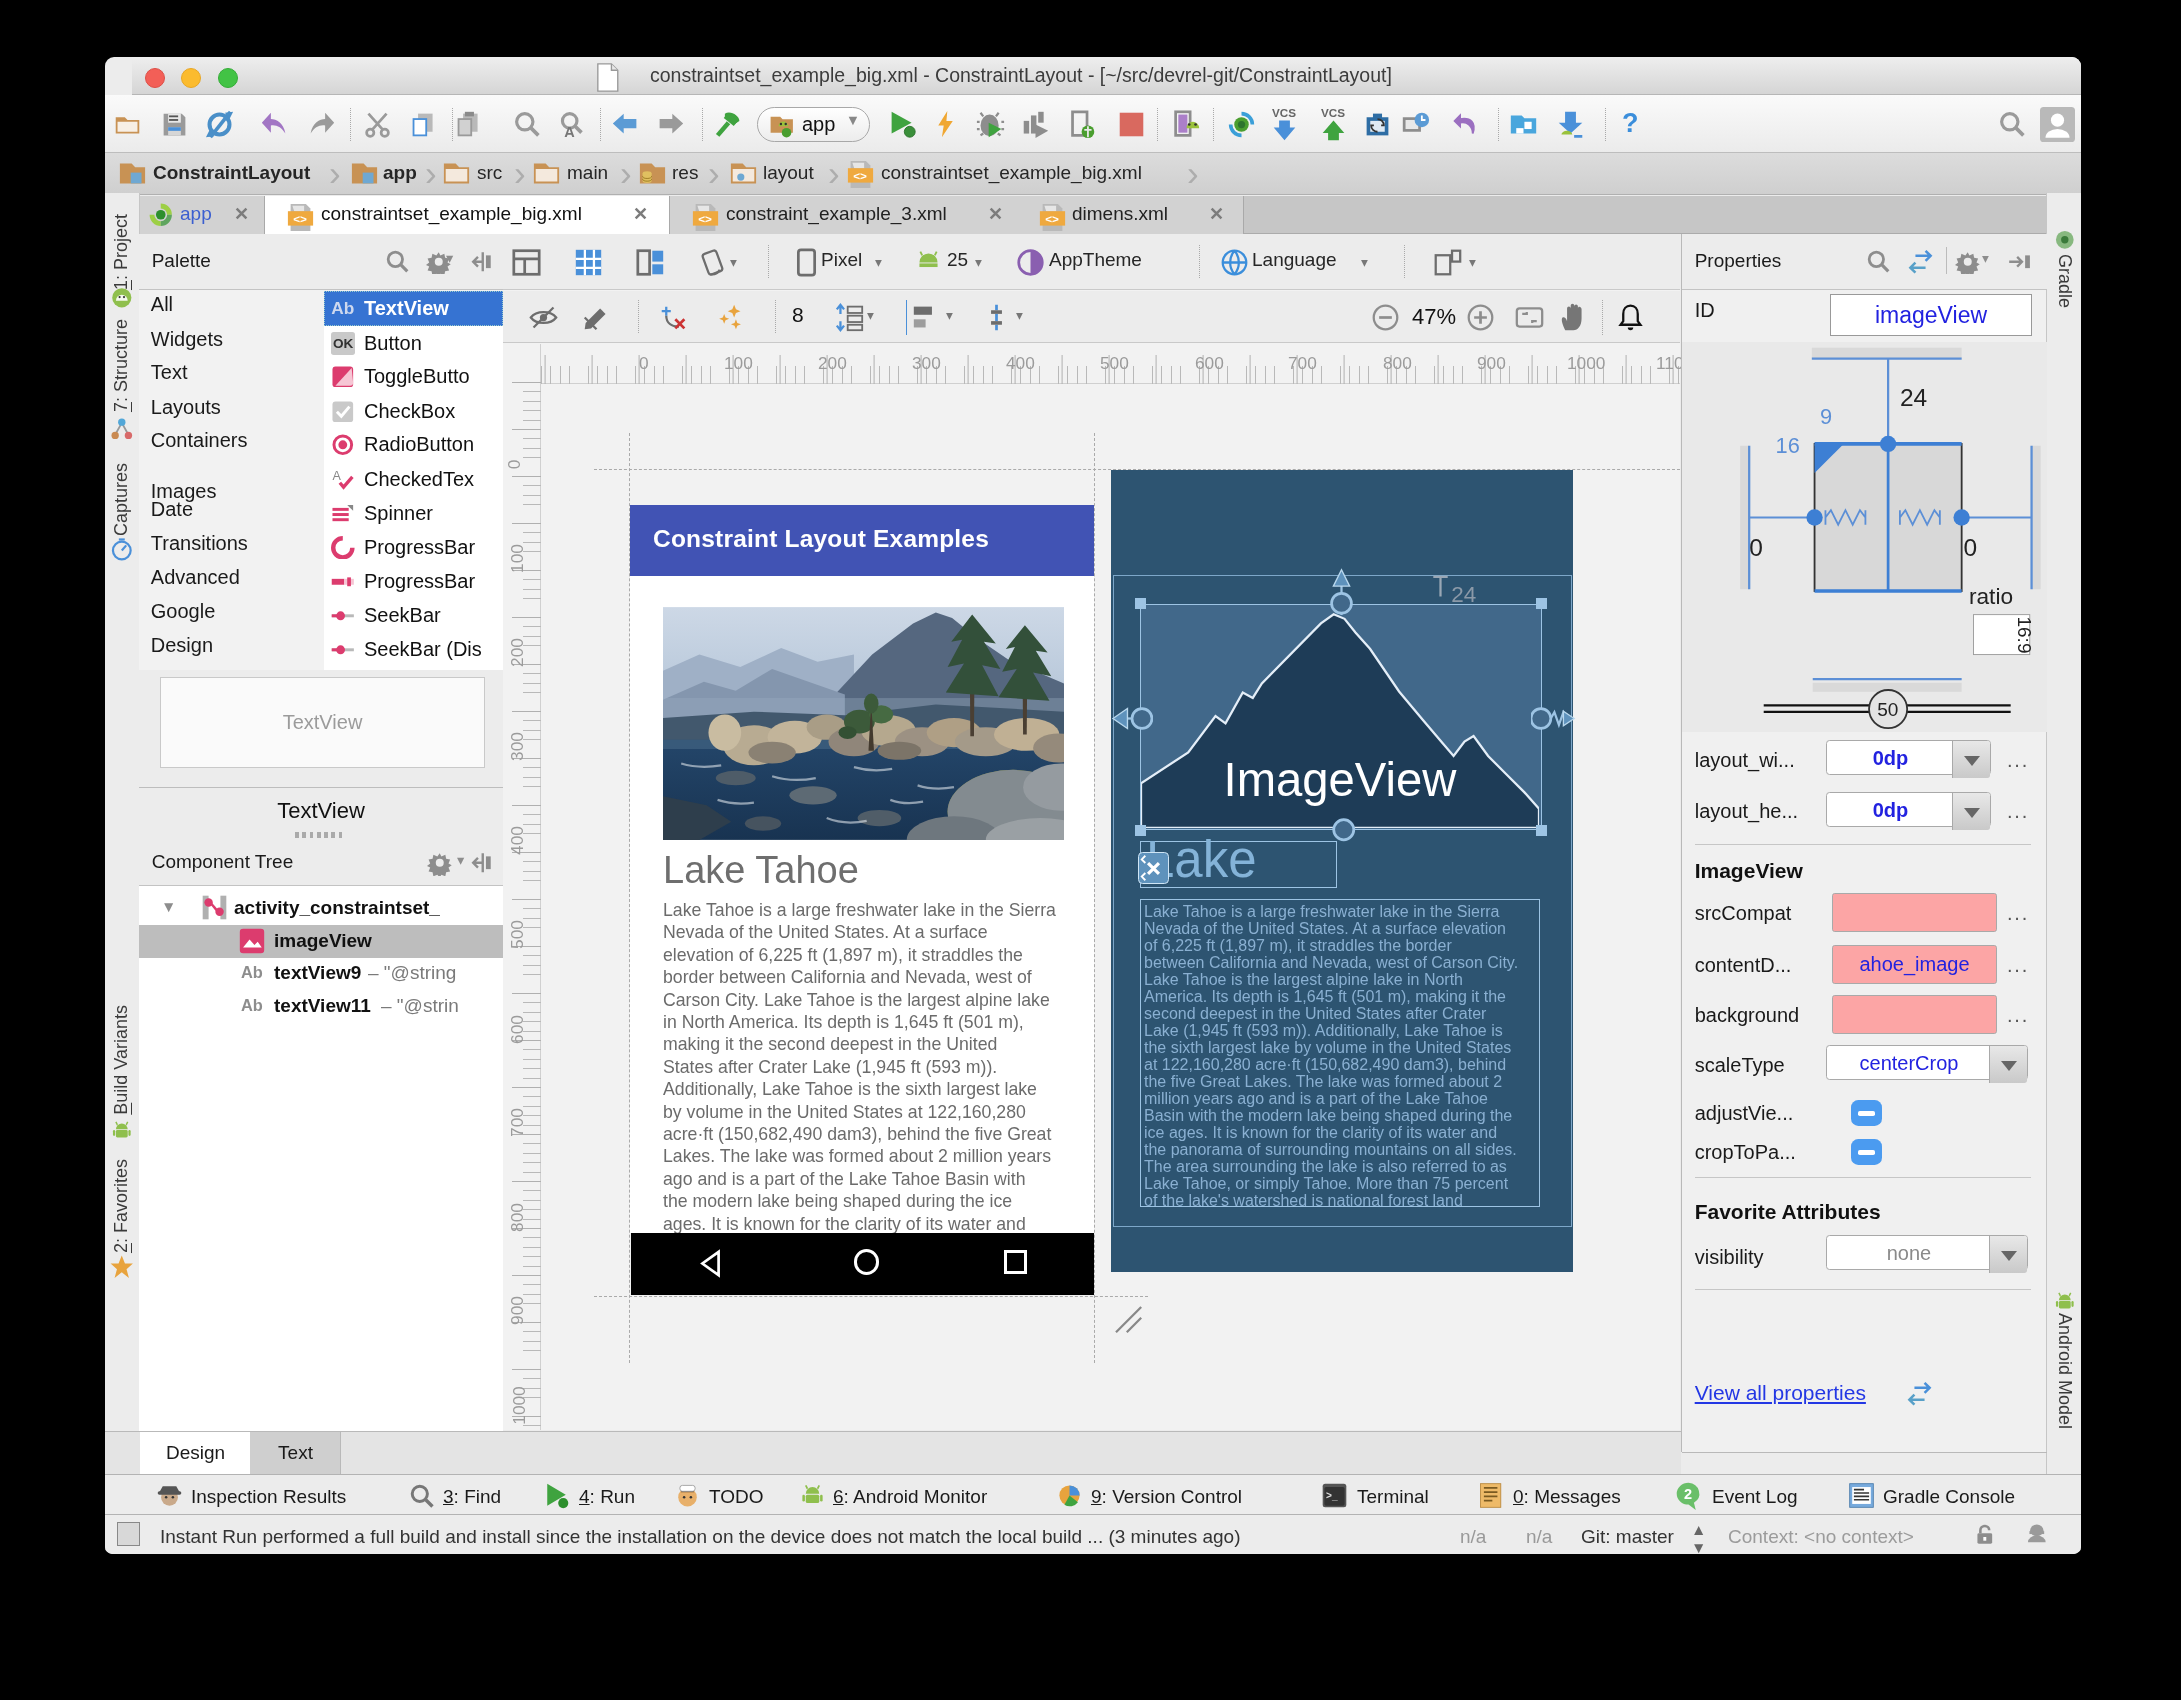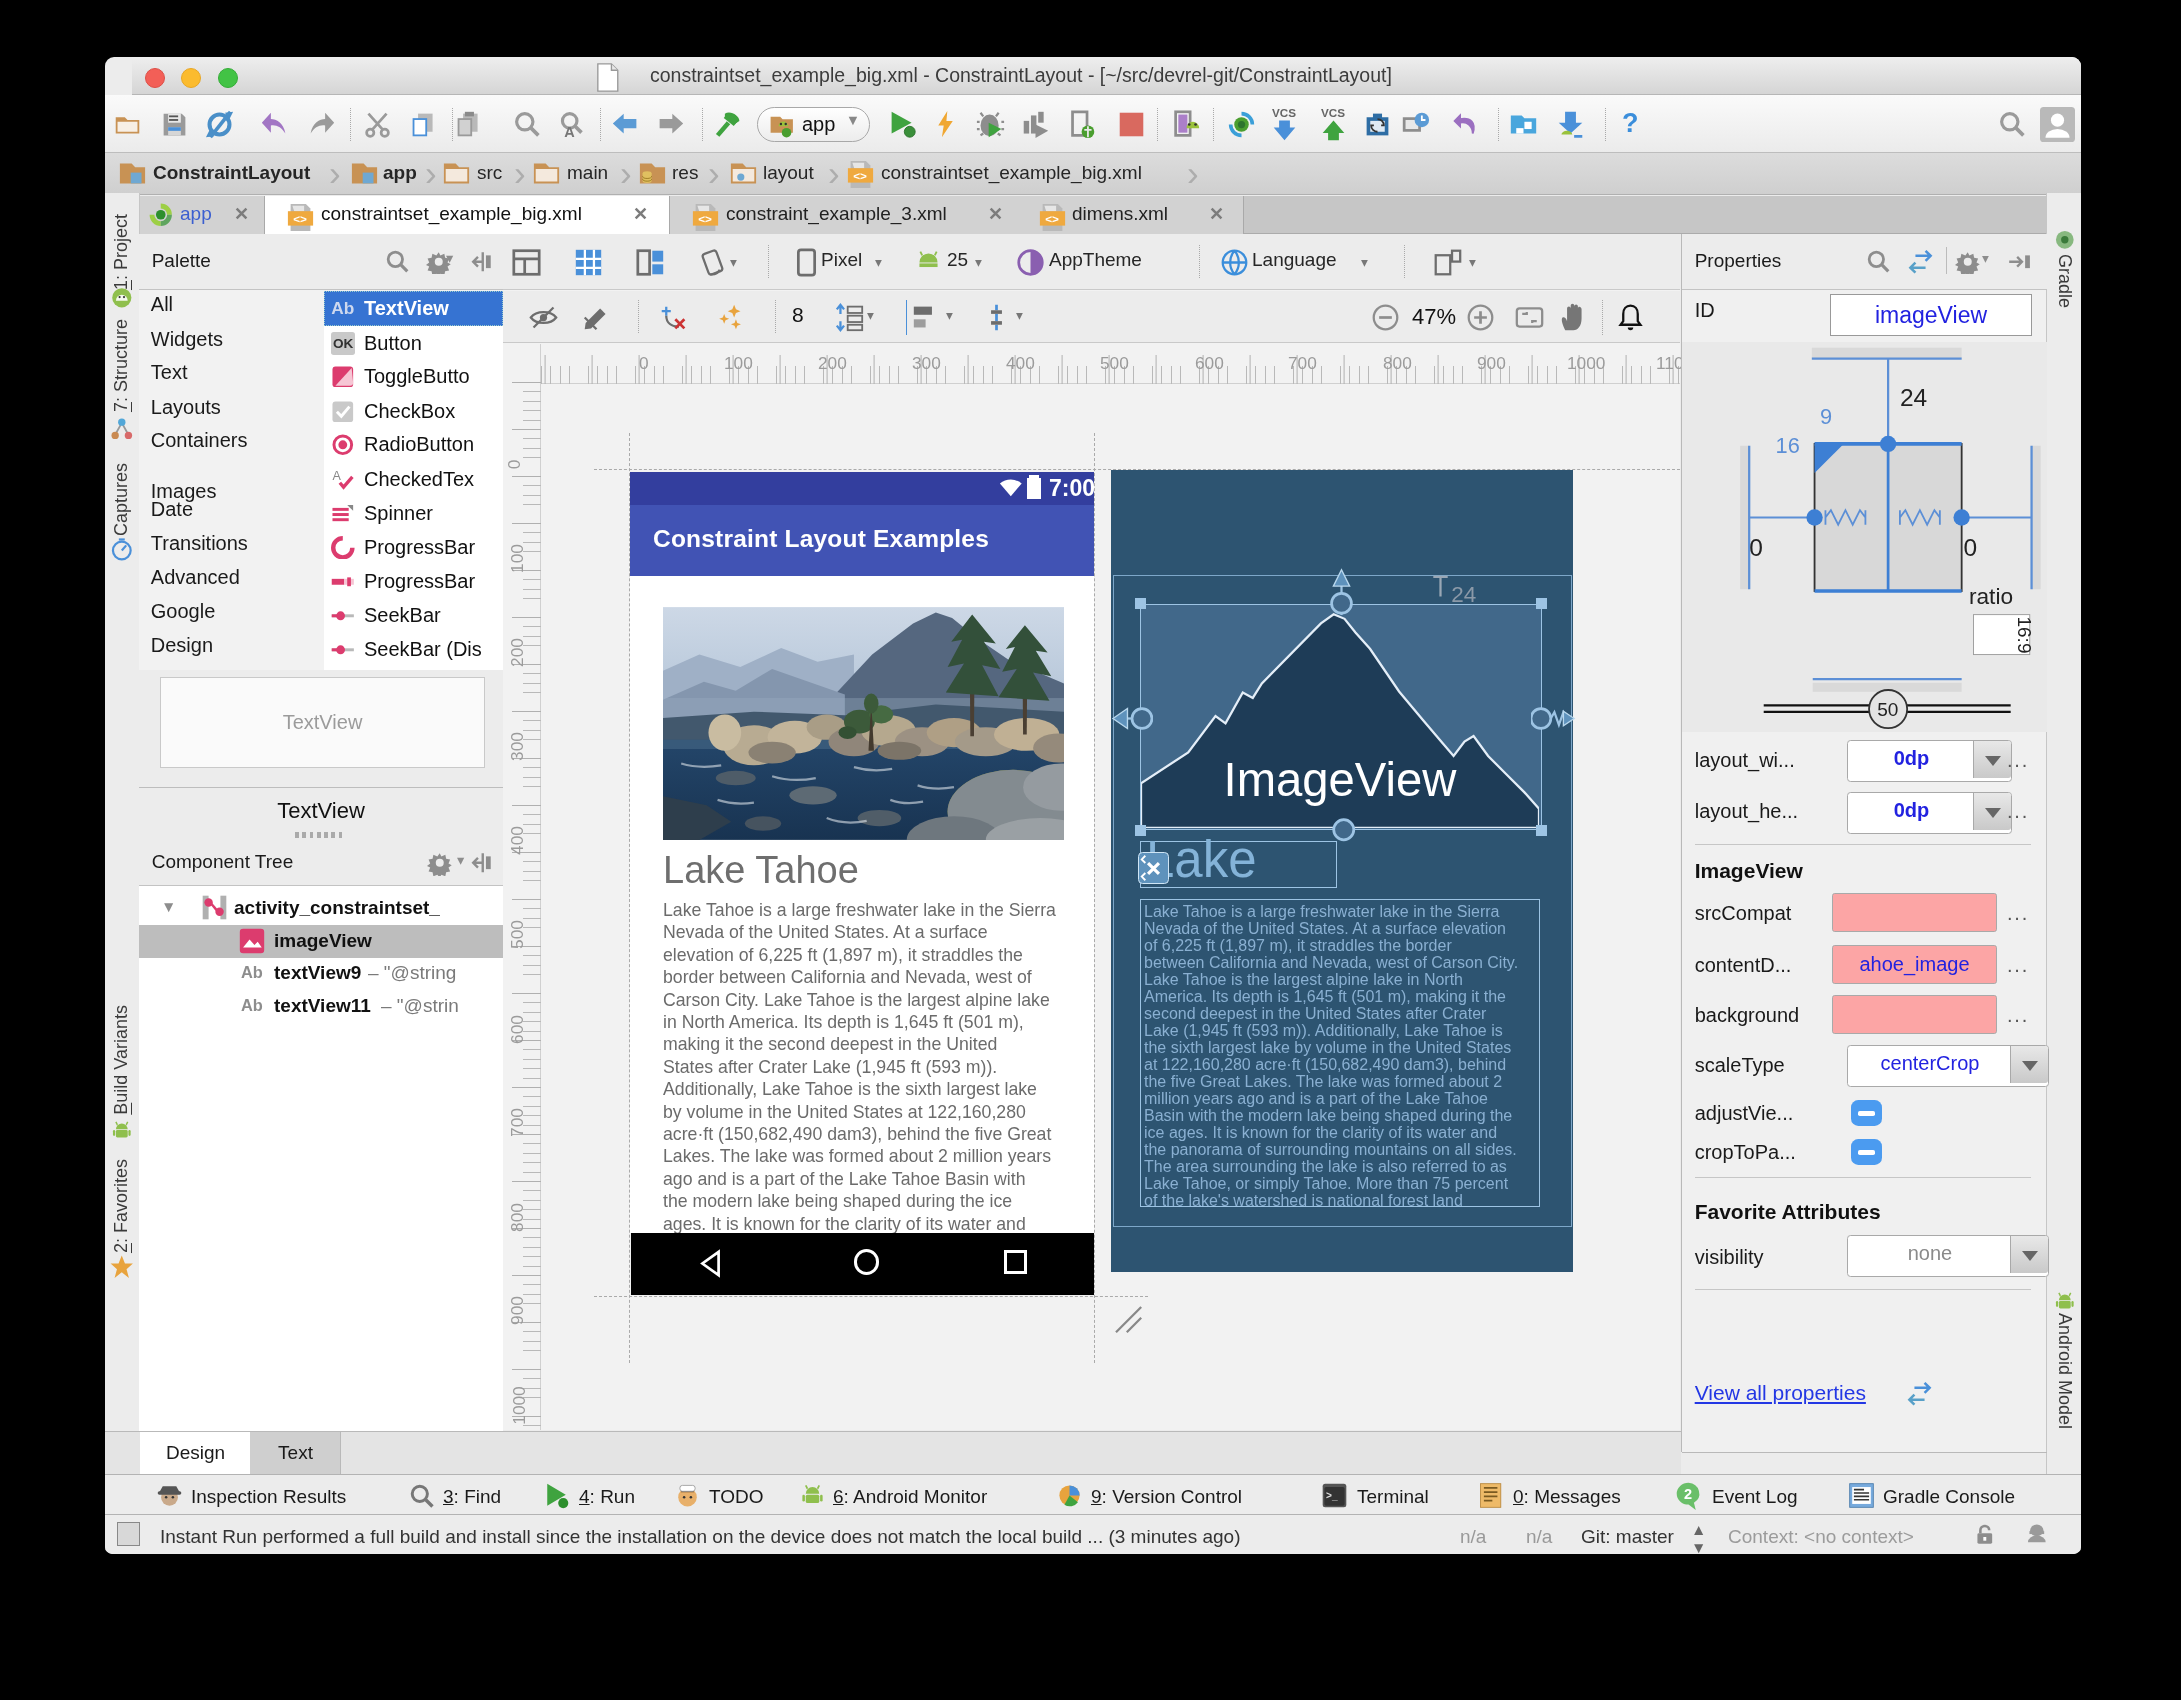--- a/index.html
+++ b/index.html
@@ -57,21 +57,21 @@
 #appbar { position:absolute; left:0; top:33px; width:464px; height:71px; background:#4153b4; }
 #pcontent { position:absolute; left:0; top:104px; width:464px; height:657px; background:#fff; overflow:hidden; }
 #navbar { position:absolute; left:0.9px; top:761px; width:463px; height:62px; background:#000; }
 
 #bp { position:absolute; left:608px; top:236px; width:462px; height:802px; background:#2d5471; }
 
 #props { position:absolute; left:1576px; top:177px; width:365px; height:1218px; background:#f0f0f0; border-left:0.9px solid #b9b9b9; }
 .prophead { position:absolute; left:0; top:0; width:365px; height:56px; background:#ececec; border-bottom:0.9px solid #c3c3c3; font-size:19px; color:#1a1a1a;}
 .plabel { position:absolute; left:12.7px; font-size:20px; color:#1a1a1a; white-space:nowrap; }
 .pfield { position:absolute; left:150px; width:165px; height:39px; background:#fca5a5; border:0.9px solid #a9a9a9; border-radius:2.7px; font-size:20px; color:#2222e0; text-align:center; line-height:37px; }
-.combo { position:absolute; left:165px; width:165px; height:42px; background:#fff; border:0.9px solid #a9a9a9; border-radius:3.6px; font-size:20px; color:#2222e0; }
+.combo { position:absolute; left:144px; width:165px; height:35px; background:#fff; border:0.9px solid #a9a9a9; border-radius:3.6px; font-size:20px; color:#2222e0; }
 .combo .cb { position:absolute; right:0; top:0; width:38px; height:37px; background:linear-gradient(#e8e8e8,#c9c9c9); border-left:0.9px solid #a9a9a9; border-radius:0 2.7px 2.7px 0; }
 .combo .ct { position:absolute; left:0; top:6.4px; width:127px; text-align:center; }
 .cb::after { content:""; position:absolute; left:11px; top:14.5px; border-left:8.2px solid transparent; border-right:8.2px solid transparent; border-top:10px solid #666; }
 .dots { position:absolute; font-size:20px; color:#555; letter-spacing:1.8px;}
 .toggle { position:absolute; left:169px; width:31px; height:25.5px; background:#4b9bf0; border-radius:7.3px; }
 .toggle::after { content:""; position:absolute; left:7.3px; top:11px; width:16.4px; height:4.5px; background:#fff; border-radius:1.8px;}
 .pdivider { position:absolute; left:12.7px; width:336px; border-top:0.9px solid #c6c6c6; }
 .shead { position:absolute; left:12.7px; font-size:21px; font-weight:bold; color:#111; }
 
 #designtabs { position:absolute; left:0; top:1374px; width:1576px; height:44px; background:#e4e4e4; border-top:0.9px solid #b9b9b9; font-size:19px; color:#1a1a1a; }
@@ -709,28 +709,20 @@
 
     <div class="abs" style="left:126px;top:199px;height:930px;border-left:1.8px dashed #aaa;"></div>
     <div class="abs" style="left:591px;top:199px;height:930px;border-left:1.8px dashed #aaa;"></div>
     <div class="abs" style="left:91px;top:235px;width:1086px;border-top:1.8px dashed #aaa;"></div>
     <div class="abs" style="left:91px;top:1062px;width:554px;border-top:1.8px dashed #aaa;"></div>
     <svg class="abs" style="left:604px;top:1064px" width="36" height="36" viewBox="0 0 40 40">
         <path d="M10 38 L38 10 M22 38 L38 22" stroke="#888" stroke-width="2.5" fill="none"></path>
       </svg>
 
     <div id="phone">
-      <div id="statusbar">
-        <svg style="position:absolute;left:369px;top:6.4px" width="23.6" height="20" viewBox="0 0 26 22">
-            <path d="M13 20 L1 6 A 19 19 0 0 1 25 6 z" fill="#fff"></path>
-          </svg>
-        <div style="position:absolute;left:397px;top:5.5px;width:13.6px;height:21px;background:#fff;"></div>
-        <div style="position:absolute;left:399px;top:2.7px;width:10px;height:3.6px;background:#fff;"></div>
-        <span style="position:absolute;left:419px;top:2.7px;color:#fff;font-size:23px;font-weight:bold;">7:00</span>
-      </div>
       <div id="appbar">
           <span style="position:absolute;left:23px;top:20px;color:#fff;font-size:24.5px;font-weight:bold;letter-spacing:0.2px;">Constraint Layout Examples</span>
         </div>
       <div id="pcontent">
         <svg style="position:absolute;left:33px;top:31px" width="401" height="233" viewBox="0 0 441 256">
           <defs>
             <linearGradient id="sky" x1="0" y1="0" x2="0" y2="1">
                 <stop offset="0" stop-color="#cdd8e6"></stop>
                 <stop offset="1" stop-color="#a9bdd2"></stop>
               </linearGradient>

